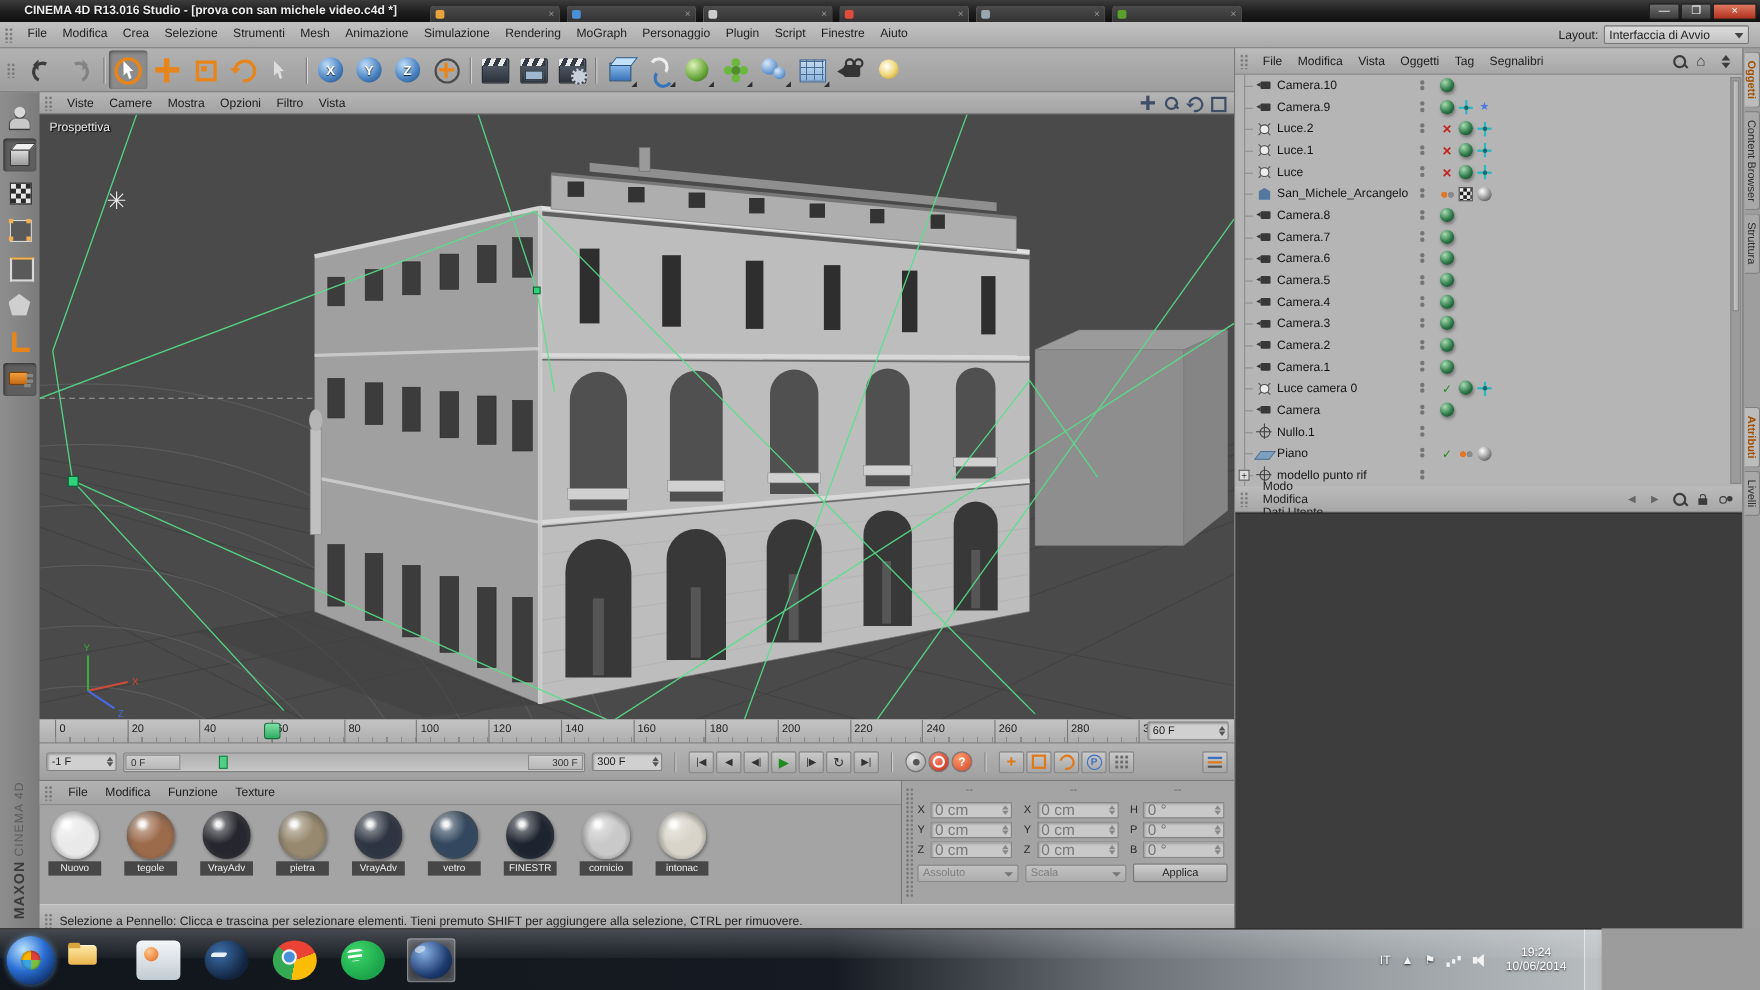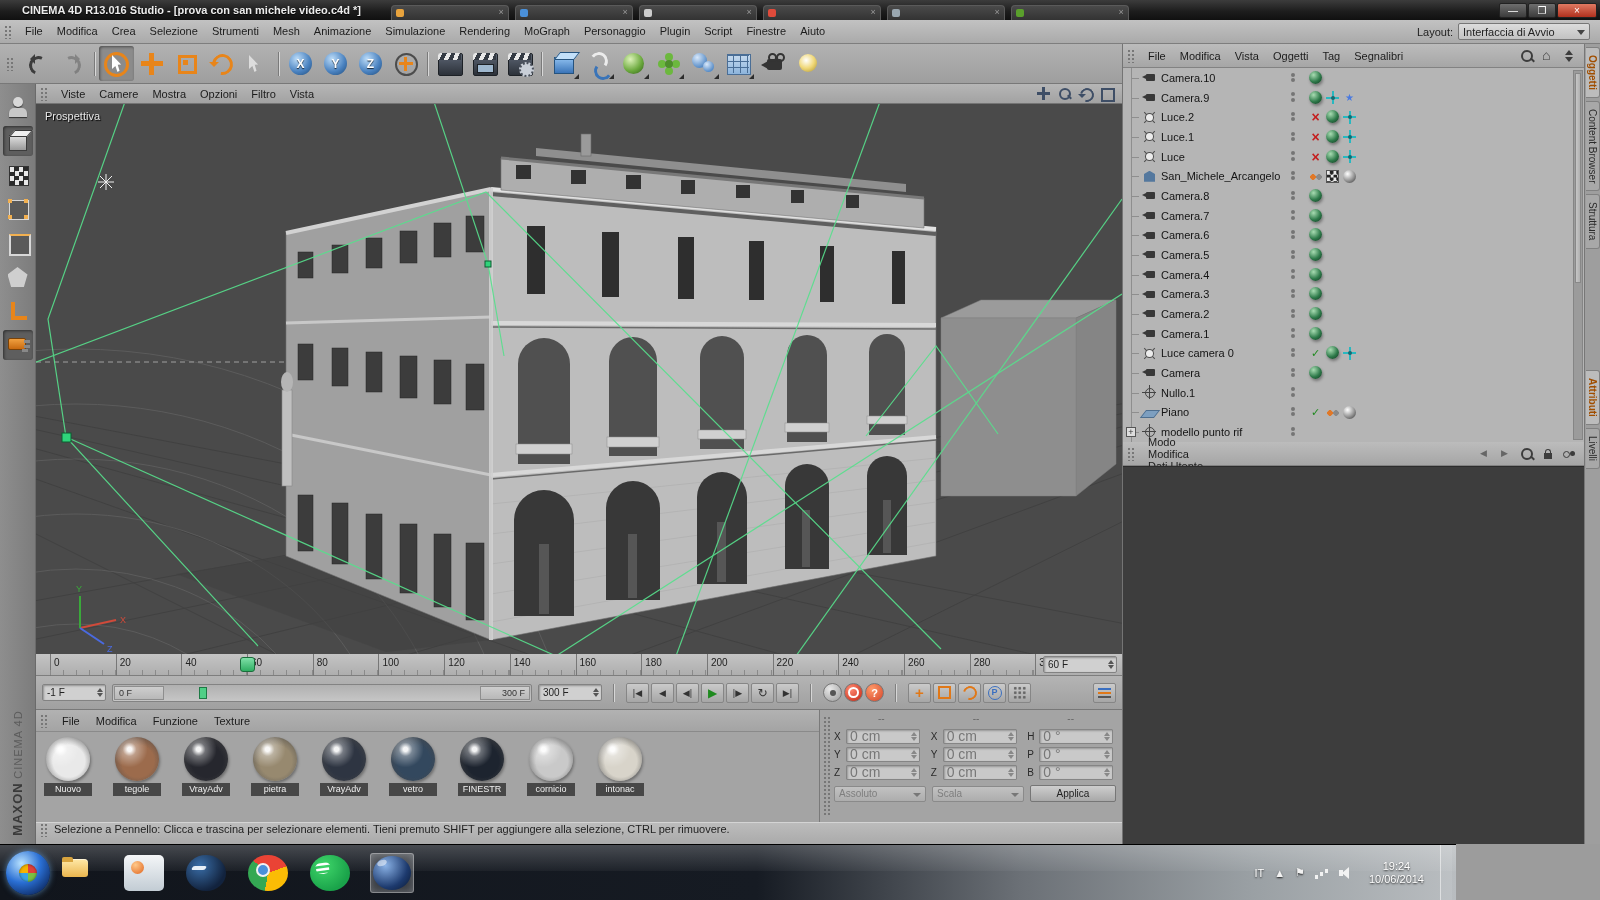--- a/index.html
+++ b/index.html
@@ -242,21 +242,21 @@
   .cfield::after{content:"";position:absolute;right:2px;bottom:2px;border-left:3px solid transparent;border-right:3px solid transparent;border-top:4px solid #888;}
   .coord-bottom{display:flex;gap:6px;margin-top:4px;align-items:center;}
   .cselect{width:92px;height:16px;background:linear-gradient(#c2c2c2,#adadad);border:1px solid #8a8a8a;border-radius:2px;
     color:#7e7e7e;font-size:10px;display:flex;align-items:center;padding:0 4px;position:relative;}
   .cselect::after{content:"";position:absolute;right:4px;top:6px;border-left:4px solid transparent;border-right:4px solid transparent;border-top:4px solid #777;}
   .apply-btn{width:86px;height:17px;background:linear-gradient(#cecece,#a8a8a8);border:1px solid #767676;border-radius:2px;
     color:#222;font-size:10px;display:flex;align-items:center;justify-content:center;}
 
   
   .statusbar{position:absolute;left:36px;top:822px;width:1086px;height:22px;background:linear-gradient(#bcbcbc,#aaa);
-    border-top:1px solid #d4d4d4;display:flex;align-items:flex-start;color:#222;}
+    border-top:1px solid #d4d4d4;display:flex;align-items:flex-end;color:#222;}
 
   
   .right-panel{position:absolute;left:1122px;top:44px;width:462px;height:800px;background:#a8a8a8;border-left:1px solid #747474;}
   .om-menubar,.am-bar{position:absolute;left:0;right:0;height:24px;background:linear-gradient(#bcbcbc,#a6a6a6);
     border-bottom:1px solid #828282;display:flex;align-items:center;}
   .om-menubar{top:0;}
   .om-menu,.am-menu{padding:0 7px;color:#1c1c1c;}
   .bar-icons{margin-left:auto;display:flex;gap:7px;align-items:center;padding-right:8px;}
   .bi{width:14px;height:14px;position:relative;}
   .search-icon::before{content:"";position:absolute;left:1px;top:1px;width:8px;height:8px;border:2px solid #3c3c3c;border-radius:50%;}

